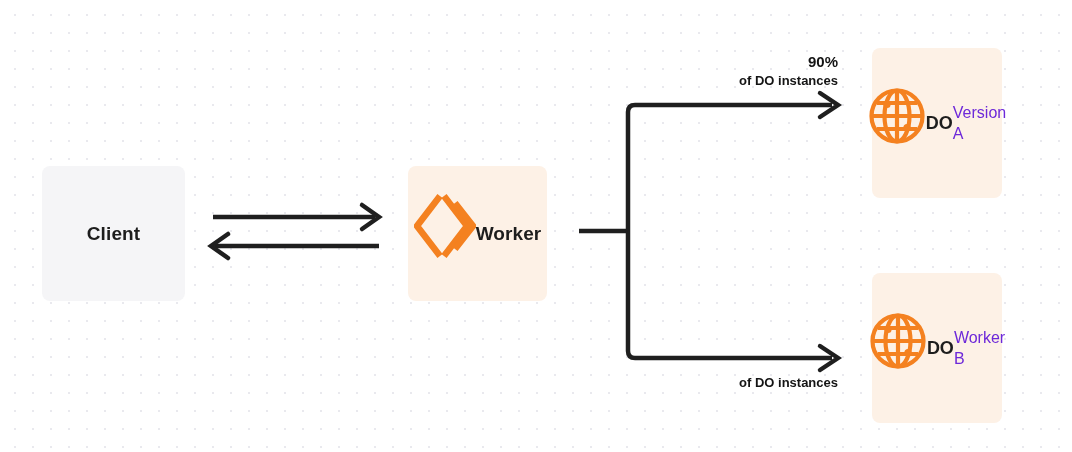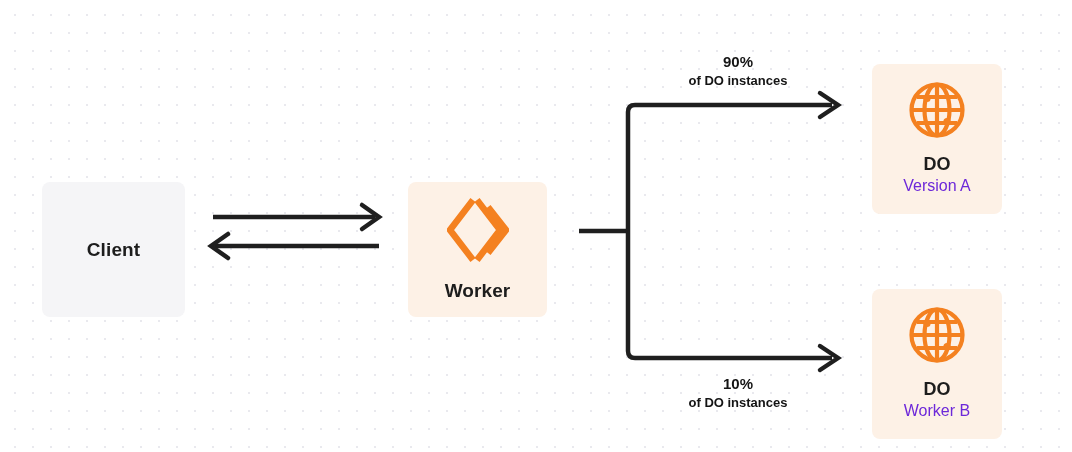--- a/index.html
+++ b/index.html
@@ -16,26 +16,25 @@
     background-size: 18px 18px;
     background-position: 6px 6px;
     overflow: hidden;
     font-family: "Liberation Sans", sans-serif;
   }
 
   
   .node {
     position: absolute;
     display: flex;
-    flex-direction: column;
+    flex-direction: row;
     align-items: center;
     justify-content: center;
     border-radius: 8px;
     box-sizing: border-box;
-    margin-top: 16px;
   }
   .node-client {
     left: 42px;
     top: 166px;
     width: 143px;
     height: 135px;
     background: #f5f5f7;
   }
   .node-worker {
     left: 408px;
@@ -92,21 +91,21 @@
     left: 0;
     top: 0;
     width: 1072px;
     height: 452px;
     pointer-events: none;
   }
 
   
   .edge-label {
     position: absolute;
-    text-align: center;
+    text-align: right;
     color: #141414;
     font-weight: bold;
     line-height: 1.32;
     white-space: nowrap;
   }
   .edge-label .pct { font-size: 15px; display: block; }
   .edge-label .sub { font-size: 13px; display: block; }
   .label-top {
     left: 638px;
     top: 52px;
@@ -149,21 +148,20 @@
       <polyline points="820,346 838,358 820,370" fill="none" stroke="#1F1F1F" stroke-width="4.5" stroke-linecap="round" stroke-linejoin="miter"></polyline>
     </g>
   </svg>
 
   <div class="edge-label label-top">
     <span class="pct">90%</span>
     <span class="sub">of DO instances</span>
   </div>
 
   <div class="edge-label label-bottom">
-    <span class="pct">10%</span>
     <span class="sub">of DO instances</span>
   </div>
 
   <div class="node node-client">
     <span class="node-title">Client</span>
   </div>
 
   <div class="node node-worker">
     <span class="icon-wrap worker-icon-wrap">
       <svg width="62" height="66" viewBox="0 0 62 66" xmlns="http://www.w3.org/2000/svg">

